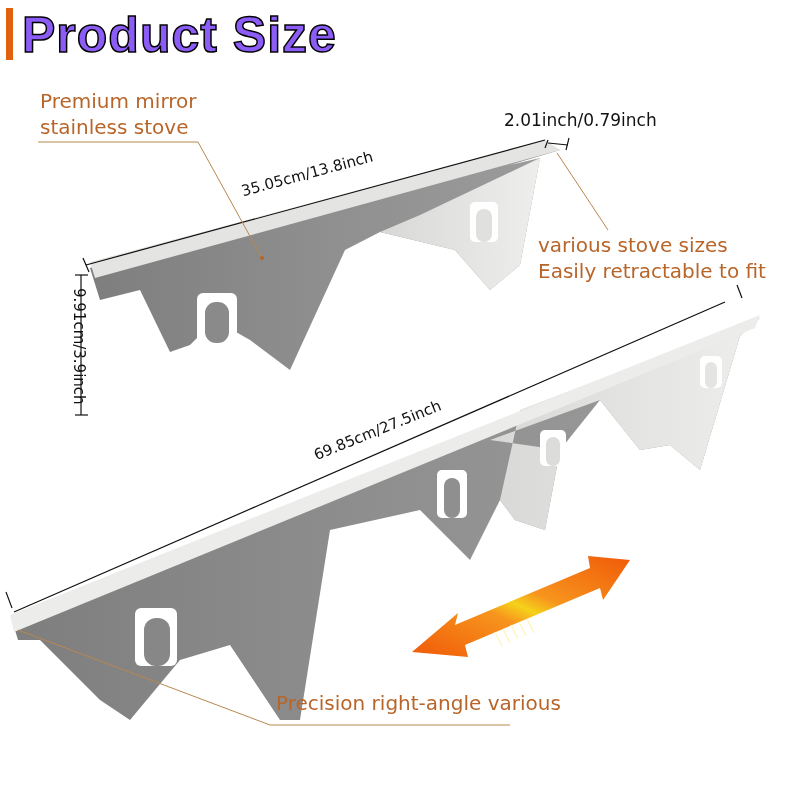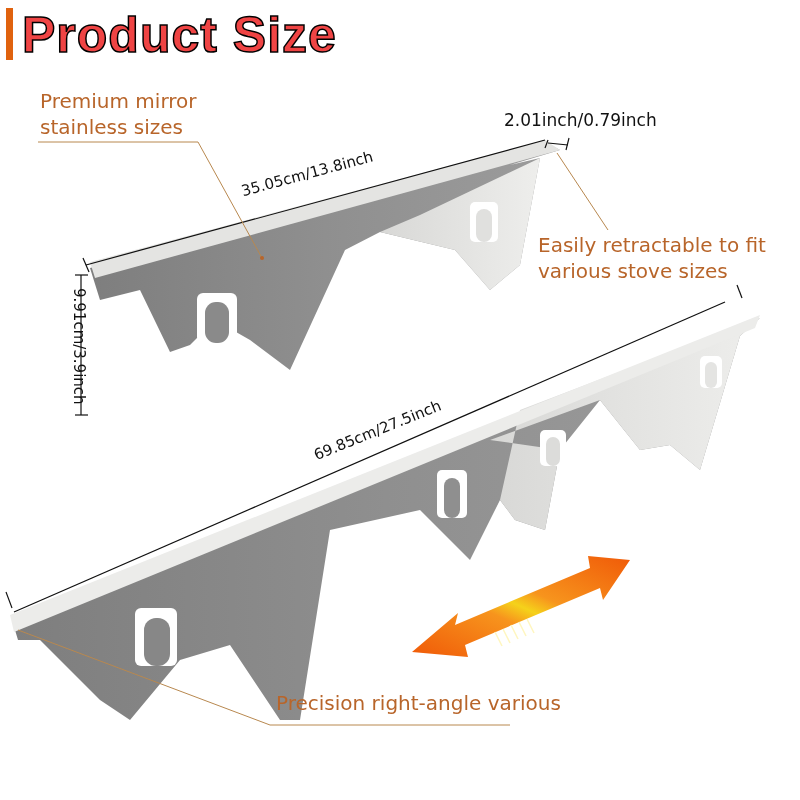--- a/index.html
+++ b/index.html
@@ -1,18 +1,18 @@
 <!DOCTYPE html>
 <html><head>
 <meta charset="utf-8">
 <style>
   html, body { margin: 0; padding: 0; background: #ffffff; }
   body { width: 800px; height: 800px; position: relative; overflow: hidden; font-family: "DejaVu Sans", sans-serif; }
   .title-bar { position: absolute; left: 6px; top: 8px; width: 7px; height: 52px; background: #e0620e; }
-  .title { position: absolute; left: 22px; top: 0px; font-family: "Liberation Sans", sans-serif; font-weight: 900; font-size: 50px; letter-spacing: 1px; color: #ef4444; line-height: 70px; -webkit-text-stroke: 1.5px #000; }
+  .title { position: absolute; left: 22px; top: 0px; font-family: "Liberation Sans", sans-serif; font-weight: 900; font-size: 50px; letter-spacing: 1px; color: #8b5cf6; line-height: 70px; -webkit-text-stroke: 1.5px #000; }
   .callout { position: absolute; color: #b8652a; font-family: "DejaVu Sans", sans-serif; font-size: 20px; line-height: 26px; font-weight: 500; }
   .dim { position: absolute; color: #111; font-family: "DejaVu Sans", sans-serif; font-size: 15px; white-space: nowrap; transform-origin: left bottom; }
   .dim-small { font-size: 17px; }
   svg.art { position: absolute; left: 0; top: 0; }
 </style>
 </head>
 <body>
 
 <div class="title-bar"></div>
 <div class="title">Product Size</div>
@@ -89,24 +89,24 @@
       <line x1="503" y1="629" x2="510" y2="643"></line>
       <line x1="511" y1="625" x2="518" y2="639"></line>
       <line x1="519" y1="622" x2="526" y2="636"></line>
       <line x1="527" y1="619" x2="534" y2="633"></line>
     </g>
   </g>
 </svg>
 
 <div class="callout" style="left:40px; top:88px;">
   <div>Premium mirror</div>
-  <div>stainless sizes</div>
+  <div>stainless stove</div>
 </div>
 <div class="callout" style="left:538px; top:232px;">
+  <div>various stove sizes</div>
   <div>Easily retractable to fit</div>
-  <div>various stove sizes</div>
 </div>
 <div class="callout" style="left:276px; top:690px;">Precision right-angle various</div>
 
 <div class="dim" style="left:244px; top:182px; transform: rotate(-15deg);">35.05cm/13.8inch</div>
 <div class="dim" style="left:318px; top:446px; transform: rotate(-22deg);">69.85cm/27.5inch</div>
 <div class="dim" style="left:70px; top:270px; transform: rotate(90deg);">9.91cm/3.9inch</div>
 <div class="dim dim-small" style="left:504px; top:110px;">2.01inch/0.79inch</div>
 
 </body></html>

